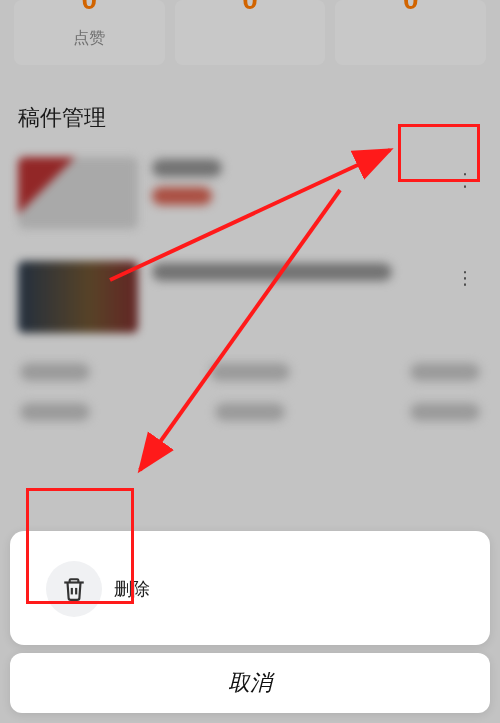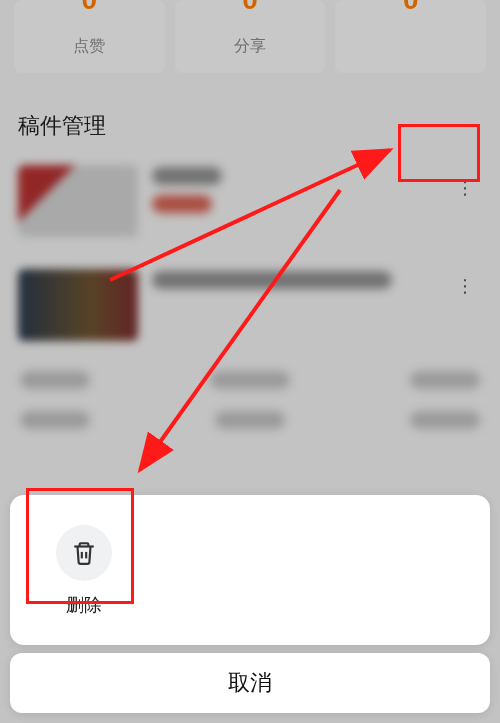--- a/index.html
+++ b/index.html
@@ -34,21 +34,21 @@
       font-size: 28px;
       font-weight: 700;
       color: #ff7a00;
       height: 10px;
       overflow: hidden;
       line-height: 0;
     }
     .stat-label {
       font-size: 16px;
       color: #888;
-      margin-top: 26px;
+      margin-top: 18px;
     }
     .section-title {
       font-size: 22px;
       font-weight: 400;
       color: #222;
       padding: 24px 18px 14px 18px;
     }
     .item {
       display: flex;
       align-items: flex-start;
@@ -131,24 +131,24 @@
       right: 10px;
       bottom: 78px;
       background: #fff;
       border-radius: 14px;
       padding: 24px 20px 22px 20px;
       z-index: 10;
       box-shadow: 0 2px 10px rgba(0,0,0,0.1);
     }
     .delete-option {
       display: inline-flex;
-      flex-direction: column;
+      flex-direction: row;
       align-items: center;
       gap: 12px;
-      padding: 6px 26px;
+      padding: 6px 16px;
       cursor: pointer;
     }
     .trash-circle {
       width: 56px;
       height: 56px;
       border-radius: 50%;
       background: #f0f1f3;
       display: flex;
       align-items: center;
       justify-content: center;
@@ -167,37 +167,37 @@
       border-radius: 12px;
       height: 60px;
       display: flex;
       align-items: center;
       justify-content: center;
       font-size: 22px;
       color: #111;
       z-index: 10;
       cursor: pointer;
       box-shadow: 0 2px 10px rgba(0,0,0,0.1);
+      font-style: italic;
     }
     .red-box.delete-box {
       border-width: 3px;
       z-index: 12;
     }
   </style>
 </head>
 <body>
 
 <div class="stats-row">
   <div class="stat-card">
     <div class="stat-num">0</div>
     <div class="stat-label">点赞</div>
   </div>
   <div class="stat-card">
     <div class="stat-num">0</div>
-    <div class="stat-label">分享</div>
   </div>
   <div class="stat-card">
     <div class="stat-num">0</div>
   </div>
 </div>
 
 <div class="section-title">稿件管理</div>
 
 <div class="item">
   <div class="thumb a"></div>

